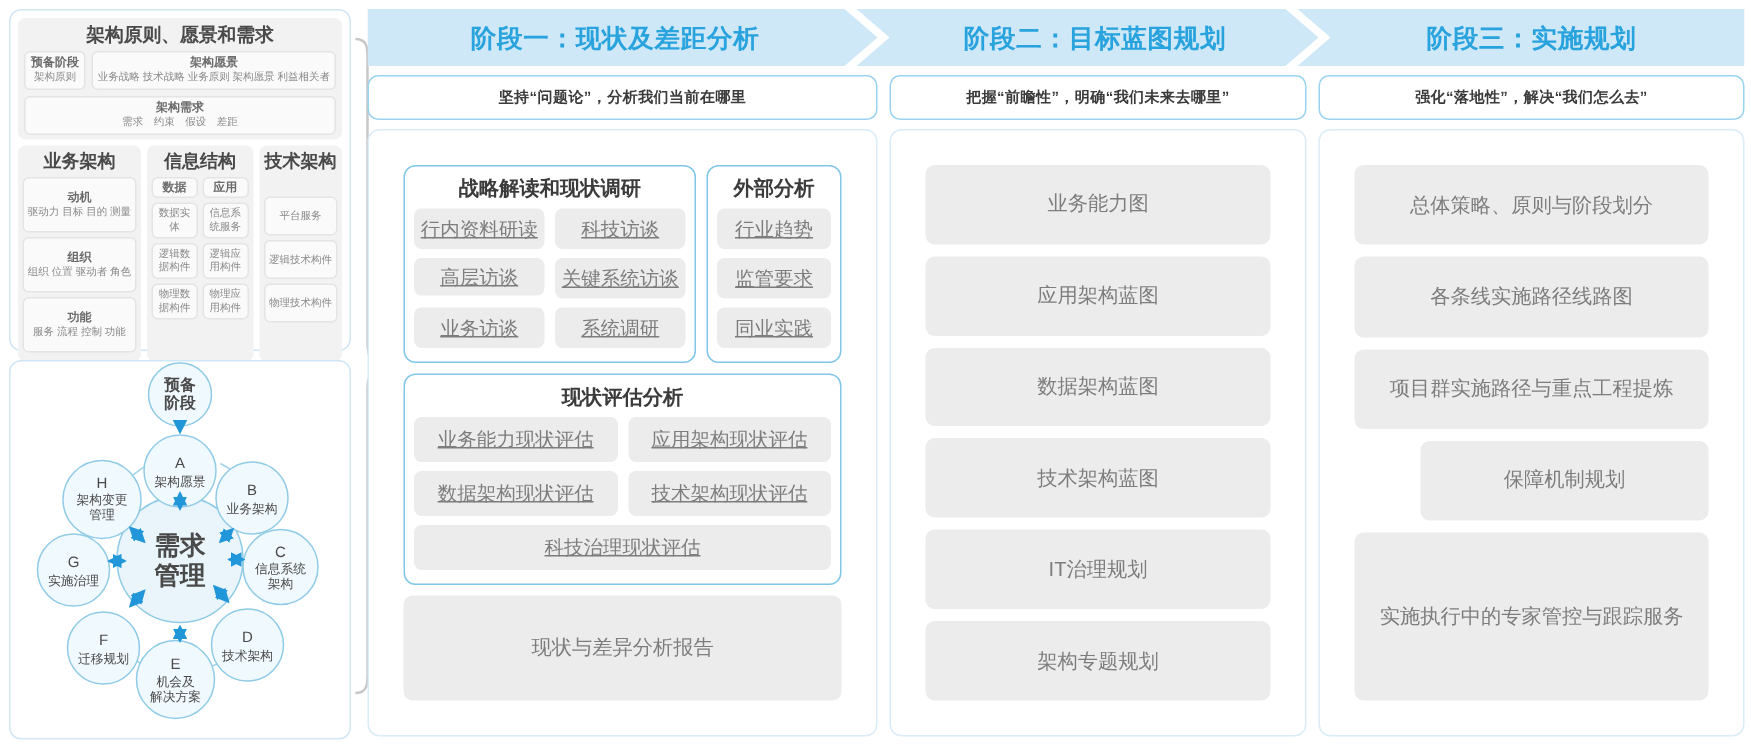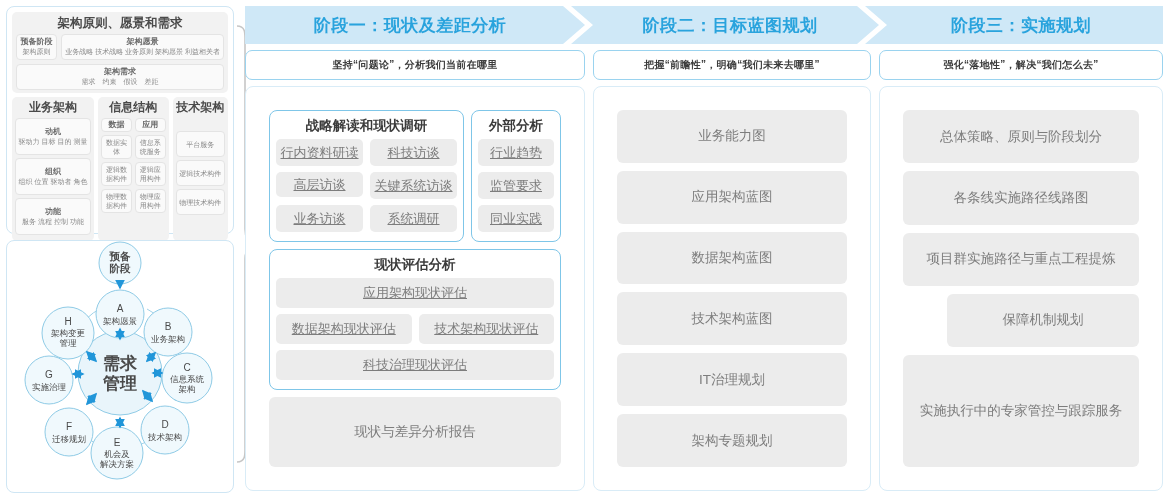--- a/index.html
+++ b/index.html
@@ -336,20 +336,21 @@
             <div class="grp-title">外部分析</div>
             <div class="chip" style="height:27px;">行业趋势</div>
             <div class="chip" style="height:27px;">监管要求</div>
             <div class="chip" style="height:27px;">同业实践</div>
           </div>
         </div>
 
         <div class="grp" style="margin-top:7px;">
           <div class="grp-title">现状评估分析</div>
           <div class="chip-row">
+            <div class="chip" style="height:30px;">业务能力现状评估</div>
             <div class="chip" style="height:30px;">应用架构现状评估</div>
           </div>
           <div class="chip-row">
             <div class="chip" style="height:30px;">数据架构现状评估</div>
             <div class="chip" style="height:30px;">技术架构现状评估</div>
           </div>
           <div class="chip" style="height:30px;">科技治理现状评估</div>
         </div>
 
         <div class="big-chip" style="margin-top:7px; flex:1;">现状与差异分析报告</div>

